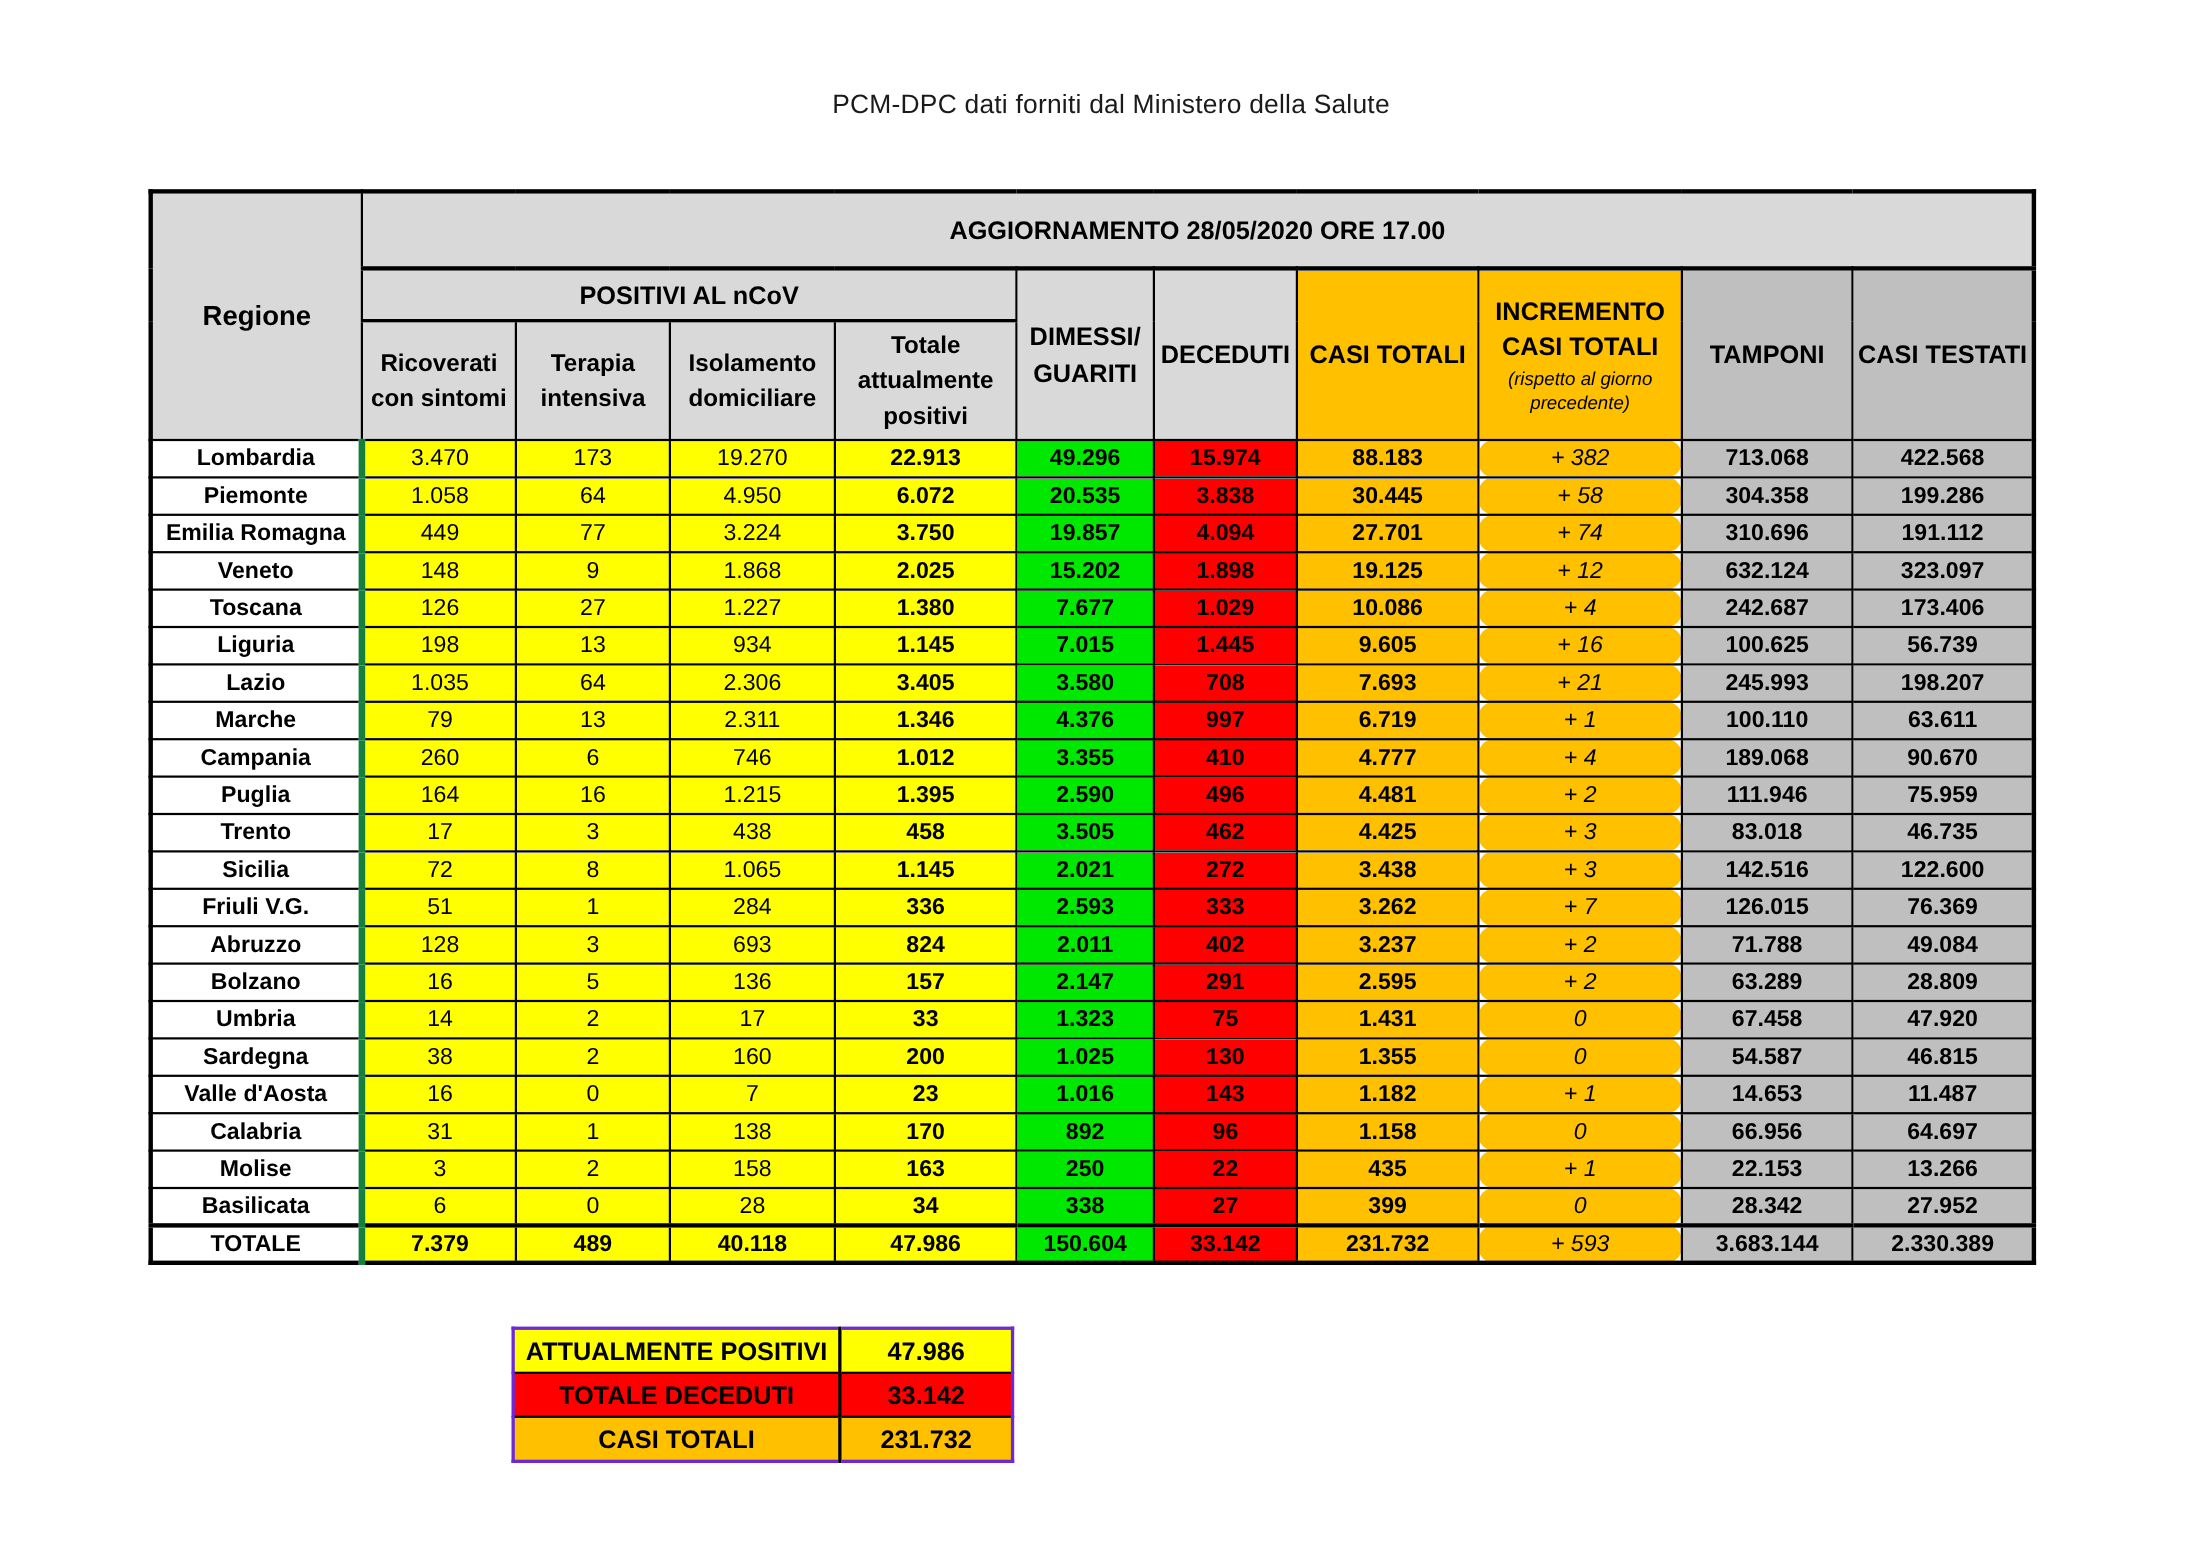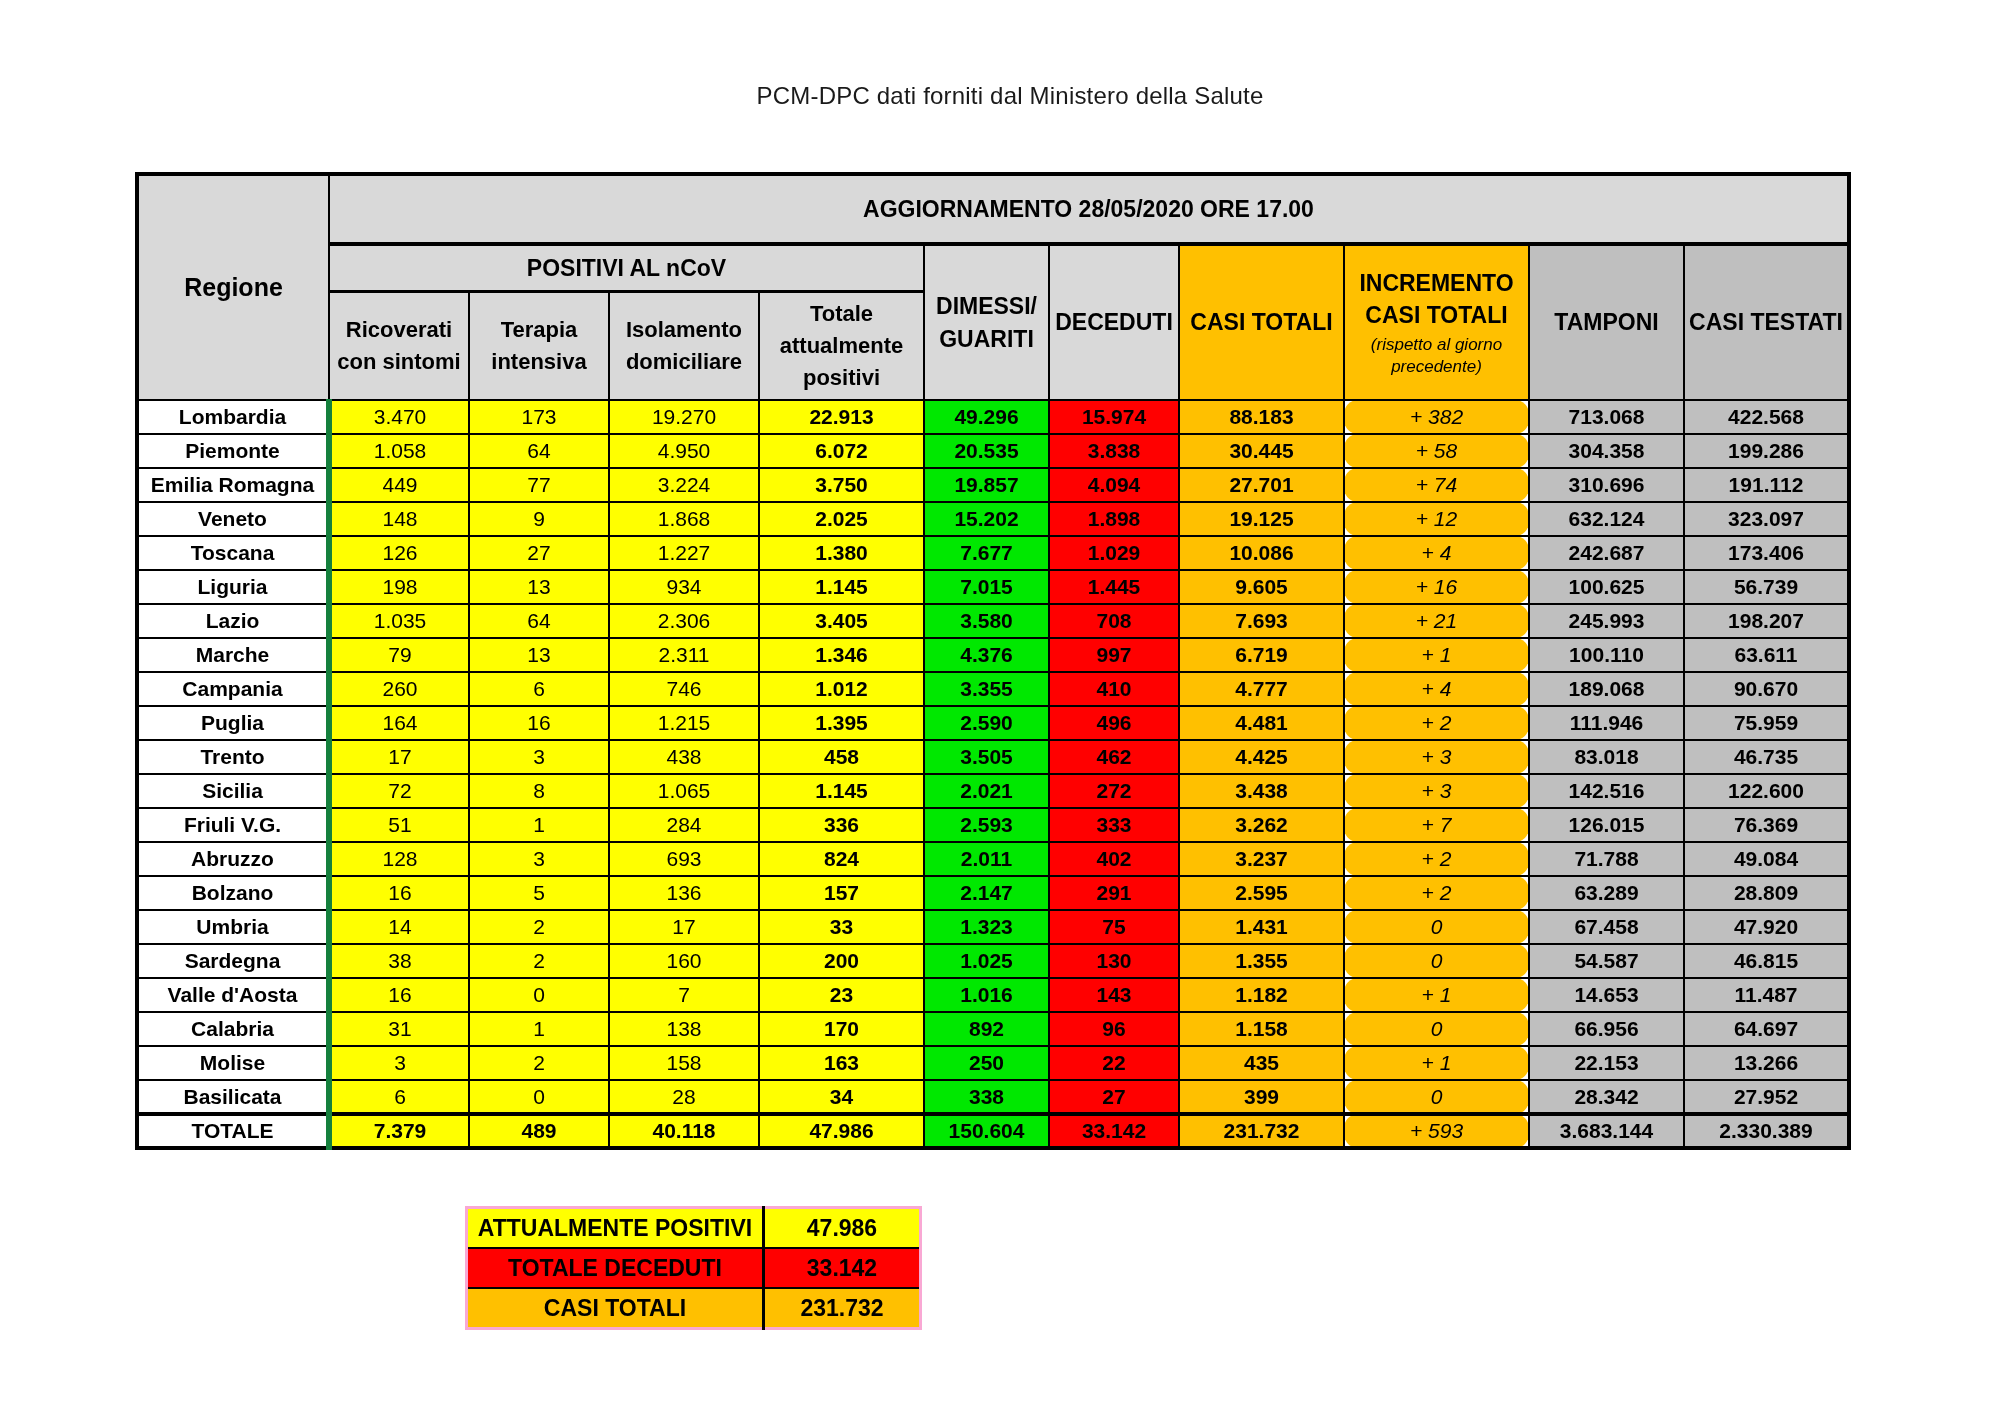--- a/index.html
+++ b/index.html
@@ -102,21 +102,21 @@
   td.grey{background:var(--grey_dark,#BFBFBF);}
   td.strong{font-weight:bold;}
   td.increment{font-style:italic;border-radius:14px;}
   tr.totale-row th.region-cell, tr.totale-row td{border-top:4px solid #000;}
   tr.totale-row td{font-weight:bold;}
   tr.totale-row td.increment{font-weight:normal;}
   
   table.summary{
     border-collapse:collapse;
     table-layout:fixed;
-    border:3px solid #f9a8d4;
+    border:3px solid #6d28d9;
     margin-left:330px;
     margin-top:56px;
   }
   table.summary td{
     border:2px solid #000;
     height:36px;
     text-align:center;
     vertical-align:middle;
     font-size:23px;
     font-weight:bold;

